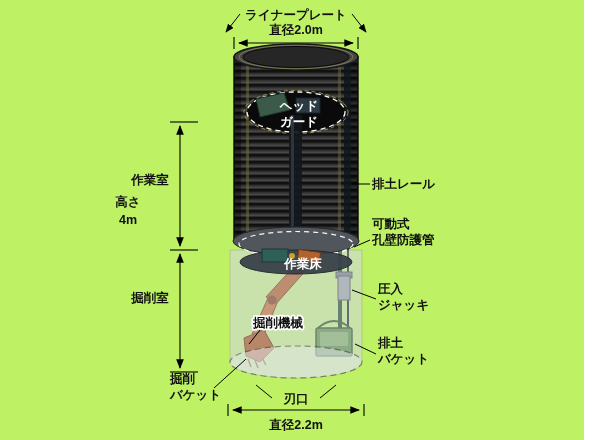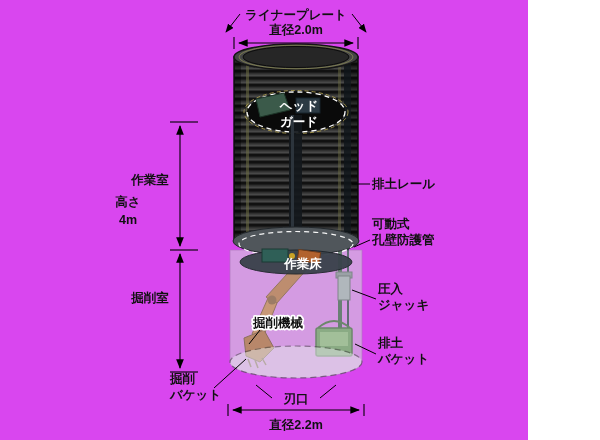--- a/index.html
+++ b/index.html
@@ -1,16 +1,16 @@
 <!DOCTYPE html>
 <html><head>
 <meta charset="utf-8">
 <style>
   html,body{margin:0;padding:0;background:#fff;}
-  .stage{position:relative;width:528px;height:440px;background:#d946ef;overflow:hidden;
+  .stage{position:relative;width:584px;height:440px;background:#bef264;overflow:hidden;
          font-family:"Liberation Sans","DejaVu Sans",sans-serif;}
   svg{position:absolute;left:0;top:0;}
   .lbl{font-family:"Liberation Sans","DejaVu Sans",sans-serif;font-size:12.5px;font-weight:600;fill:#111;}
   .lbl-white{font-family:"Liberation Sans","DejaVu Sans",sans-serif;font-size:12.5px;font-weight:700;fill:#fff;}
   .halo{paint-order:stroke;stroke:#fff;stroke-width:3.5px;stroke-linejoin:round;}
   .dim{stroke:#000;stroke-width:1.1;fill:none;}
   .leader{stroke:#000;stroke-width:1;fill:none;}
 </style>
 </head>
 <body>

